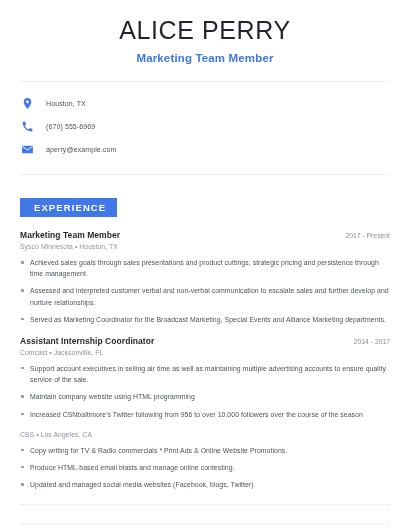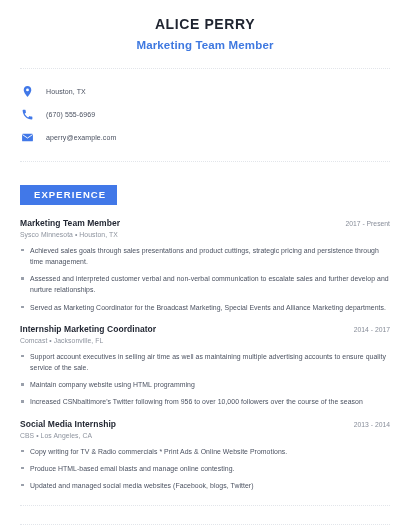--- a/index.html
+++ b/index.html
@@ -19,22 +19,22 @@
     background: #ffffff;
     overflow: hidden;
   }
 
   
   .header {
     padding-top: 17px;
     text-align: center;
   }
   .full-name {
-    font-size: 14px;
-    font-weight: bold;
+    font-size: 25px;
+    font-weight: normal;
     letter-spacing: 0.6px;
     color: #1f2430;
     line-height: 1.1;
   }
   .job-title {
     margin-top: 7px;
     font-size: 11.5px;
     font-weight: bold;
     letter-spacing: 0.15px;
     color: #3e78e0;
@@ -203,36 +203,32 @@
         <div class="entry-meta">Sysco Minnesota • Houston, TX</div>
         <ul class="bullets">
           <li class="bullet">Achieved sales goals through sales presentations and product cuttings, strategic pricing and persistence through time management.</li>
           <li class="bullet">Assessed and interpreted customer verbal and non-verbal communication to escalate sales and further develop and nurture relationships.</li>
           <li class="bullet">Served as Marketing Coordinator for the Broadcast Marketing, Special Events and Alliance Marketing departments.</li>
         </ul>
       </div>
 
       <div class="entry">
         <div class="entry-head">
-          <span class="entry-role">Internship Marketing Coordinator</span>
+          <span class="entry-role">Assistant Internship Coordinator</span>
           <span class="entry-dates">2014 - 2017</span>
         </div>
         <div class="entry-meta">Comcast • Jacksonville, FL</div>
         <ul class="bullets">
           <li class="bullet">Support account executives in selling air time as well as maintaining multiple advertising accounts to ensure quality service of the sale.</li>
           <li class="bullet">Maintain company website using HTML programming</li>
           <li class="bullet">Increased CSNbaltimore's Twitter following from 956 to over 10,000 followers over the course of the season</li>
         </ul>
       </div>
 
       <div class="entry">
-        <div class="entry-head">
-          <span class="entry-role">Social Media Internship</span>
-          <span class="entry-dates">2013 - 2014</span>
-        </div>
         <div class="entry-meta">CBS • Los Angeles, CA</div>
         <ul class="bullets">
           <li class="bullet">Copy writing for TV &amp; Radio commercials * Print Ads &amp; Online Website Promotions.</li>
           <li class="bullet">Produce HTML-based email blasts and manage online contesting.</li>
           <li class="bullet">Updated and managed social media websites (Facebook, blogs, Twitter)</li>
         </ul>
       </div>
 
     </div>
   </div>

